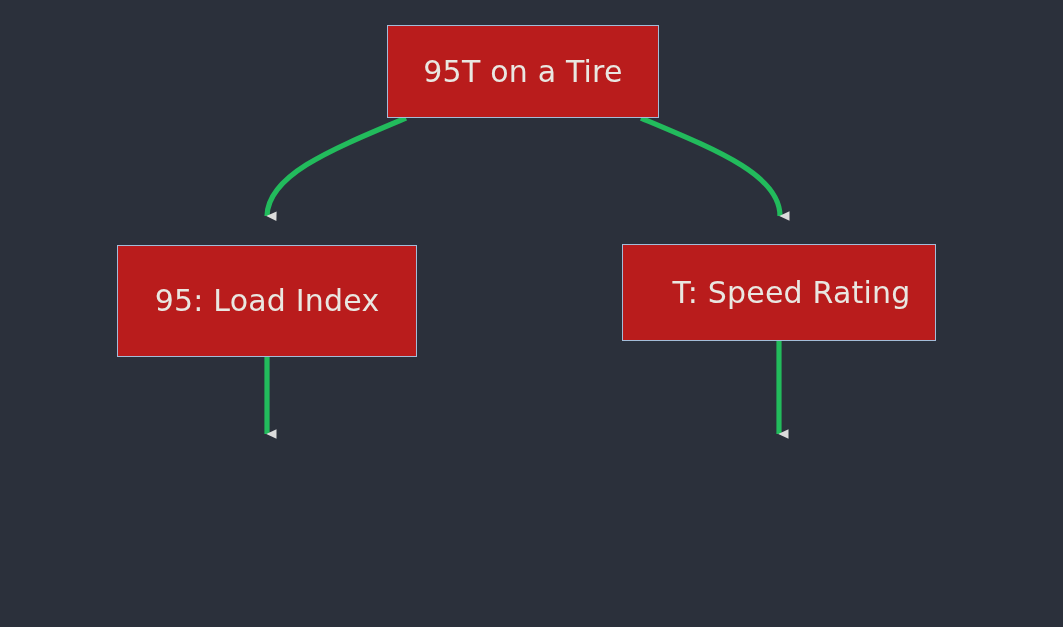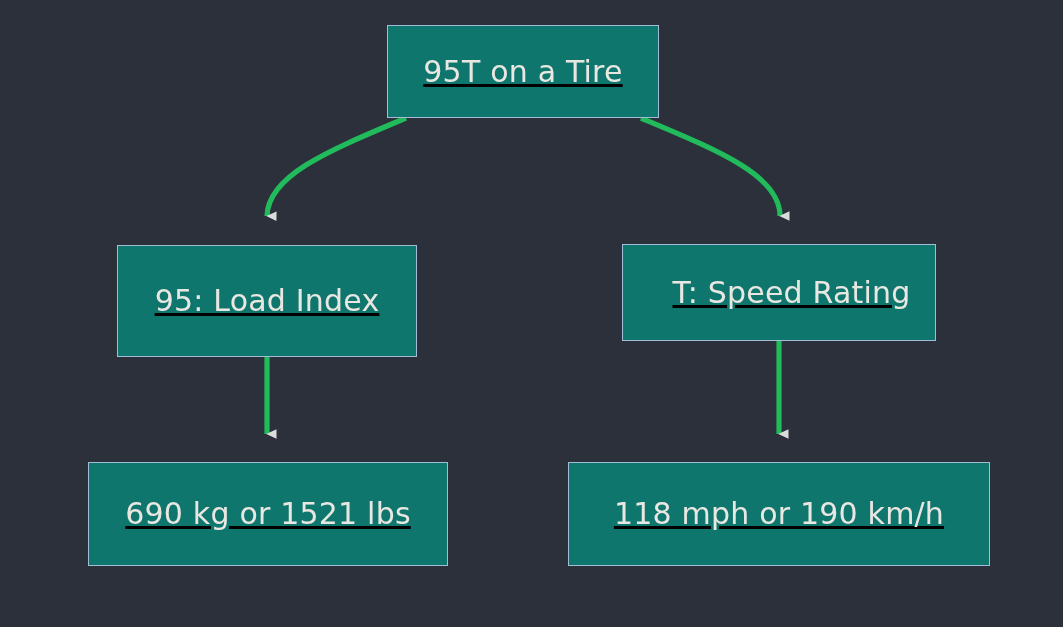--- a/index.html
+++ b/index.html
@@ -19,27 +19,26 @@
     position: absolute;
     left: 0;
     top: 0;
     width: 1063px;
     height: 627px;
     pointer-events: none;
   }
   .node {
     position: absolute;
     box-sizing: border-box;
-    background: #0f766e;
+    background: #b91c1c;
     border: 1.8px solid #a3bcd8;
     display: flex;
     align-items: center;
     justify-content: center;
     z-index: 2;
-    text-decoration: underline;
   }
   .node-label {
     color: #e9e7e1;
     font-size: 30px;
     font-weight: 400;
     letter-spacing: 0.2px;
     line-height: 1;
     white-space: nowrap;
   }
   
@@ -75,21 +74,15 @@
   </div>
 
   <div class="node" id="node-load">
     <span class="node-label">95: Load Index</span>
   </div>
 
   <div class="node" id="node-speed">
     <span class="node-label">T: Speed Rating</span>
   </div>
 
-  <div class="node" id="node-load-val">
-    <span class="node-label">690 kg or 1521 lbs</span>
-  </div>
 
-  <div class="node" id="node-speed-val">
-    <span class="node-label">118 mph or 190 km/h</span>
-  </div>
 
 </div>
 
 </body></html>

